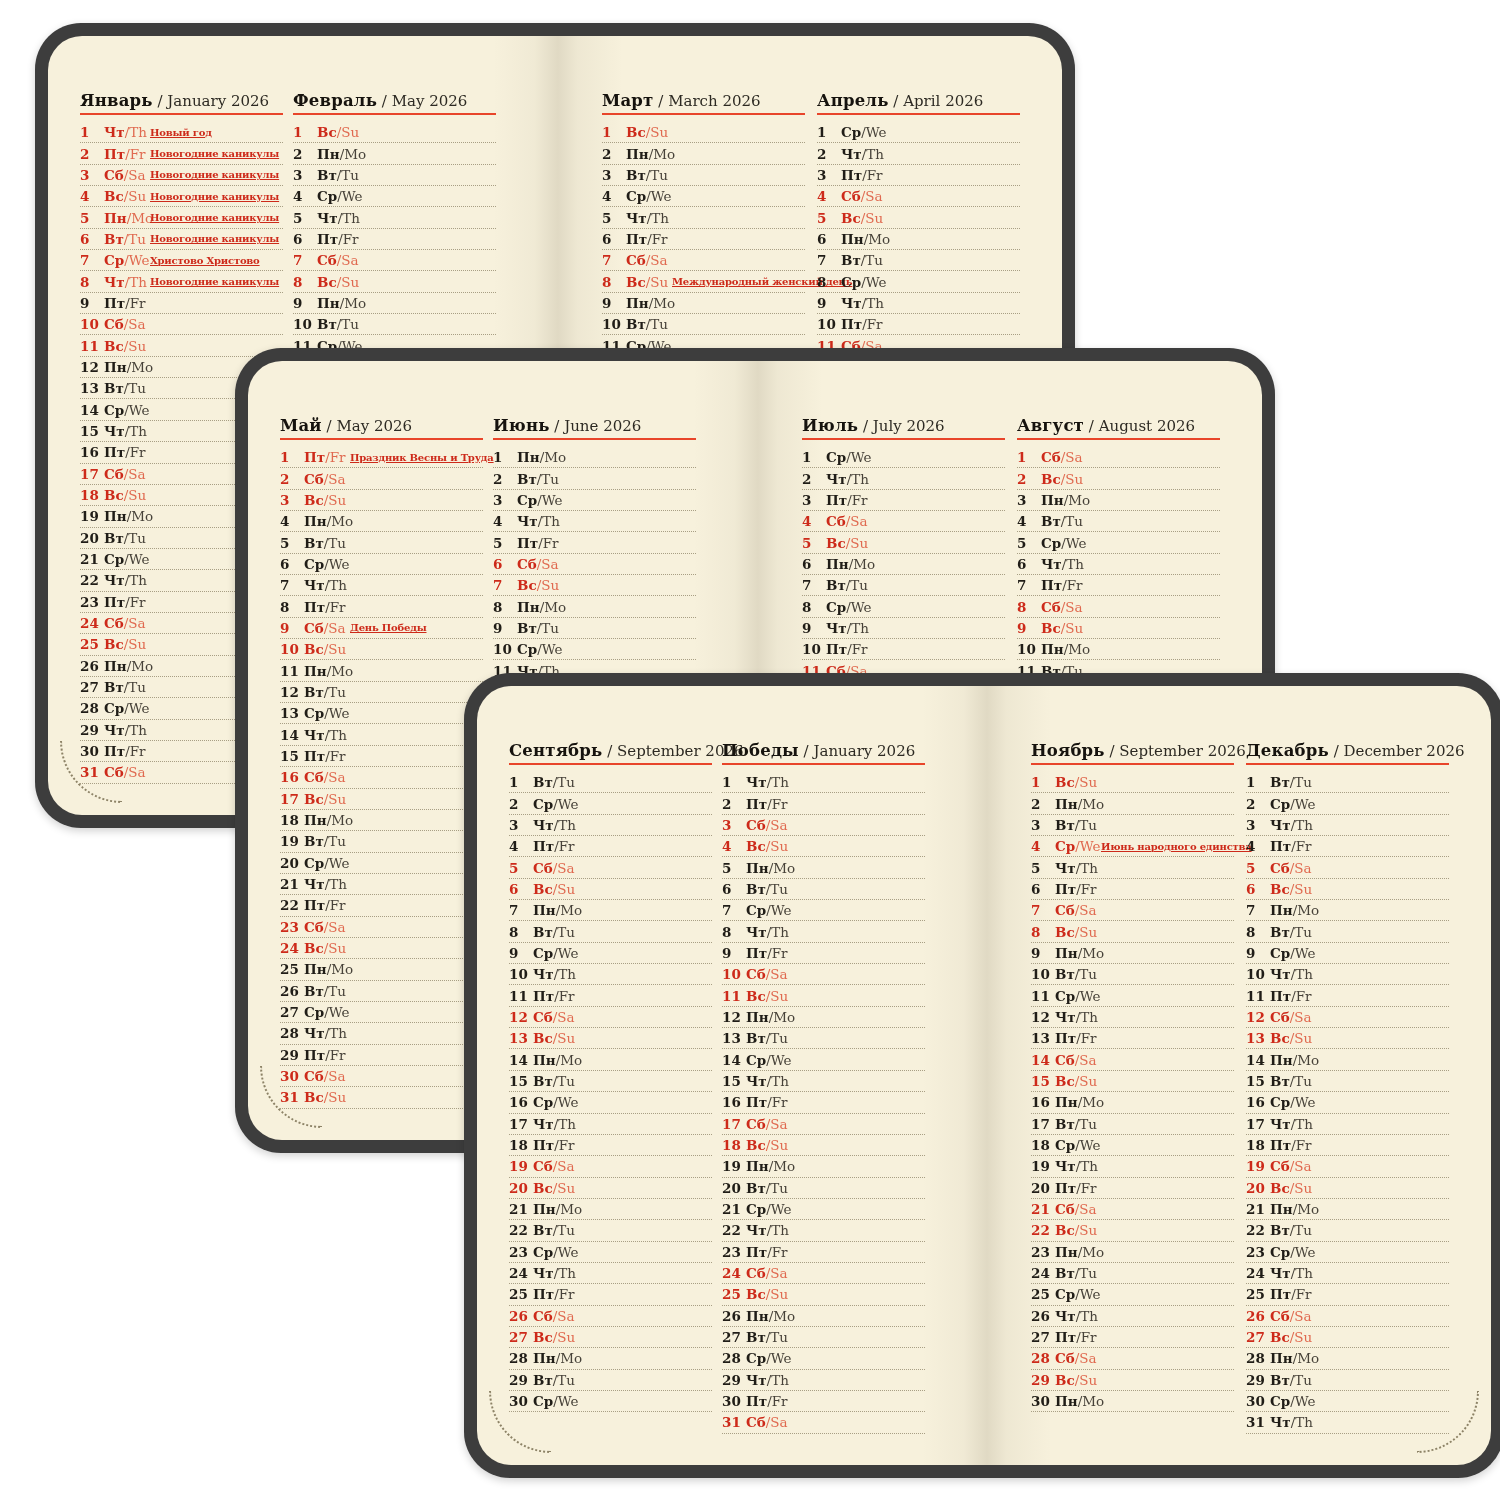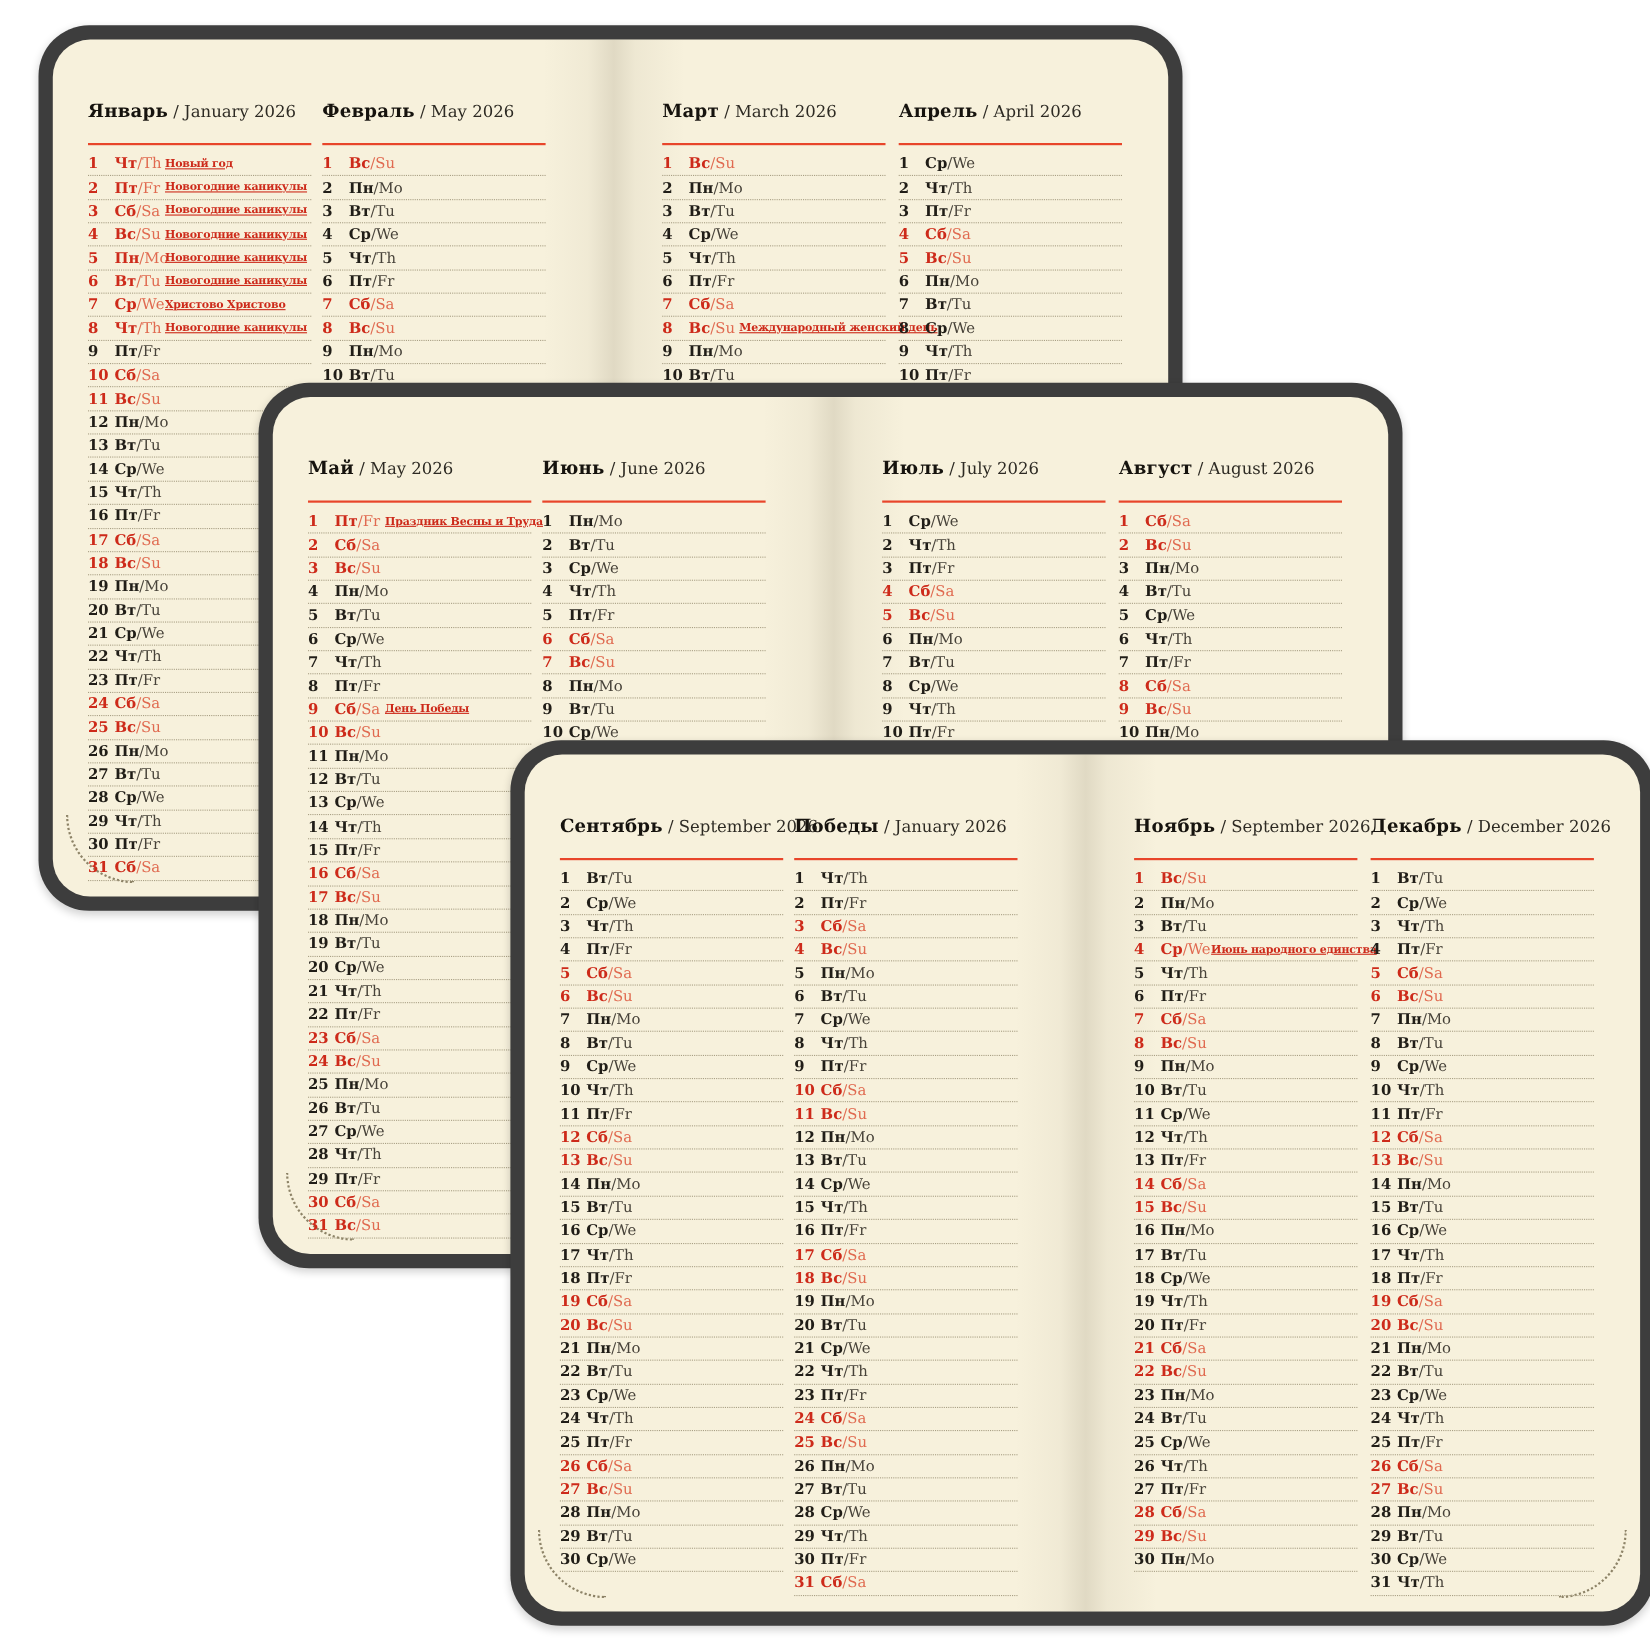--- a/index.html
+++ b/index.html
@@ -20,21 +20,21 @@
     position:absolute;left:13px;top:13px;right:13px;bottom:13px;
     background:#f7f1dc;border-radius:34px;overflow:hidden;
   }
   .gutter{
     position:absolute;top:0;bottom:0;left:445px;width:130px;pointer-events:none;
     background:linear-gradient(90deg,rgba(70,58,32,0) 0%,rgba(70,58,32,0.04) 32%,rgba(70,58,32,0.13) 50%,rgba(70,58,32,0.05) 65%,rgba(70,58,32,0) 100%);
   }
   .month{position:absolute;top:56px;width:203px;}
   .mtitle{
     white-space:nowrap;border-bottom:2.5px solid #e8452a;
-    padding-bottom:20px;line-height:18px;
+    padding-bottom:3px;line-height:18px;
   }
   .mtitle .ru{font-weight:bold;font-size:16.5px;color:#16130e;letter-spacing:0.2px;}
   .mtitle .en{font-size:15px;color:#2d2a23;}
   .mtitle .en::before{content:" / ";}
   .rows{margin-top:7px;}
   .day{
     height:21.35px;box-sizing:border-box;border-bottom:1px dotted #a89f84;
     display:flex;align-items:center;white-space:nowrap;font-size:13.5px;
   }
   .day .num{width:24px;flex:none;font-weight:bold;color:#201d17;}

